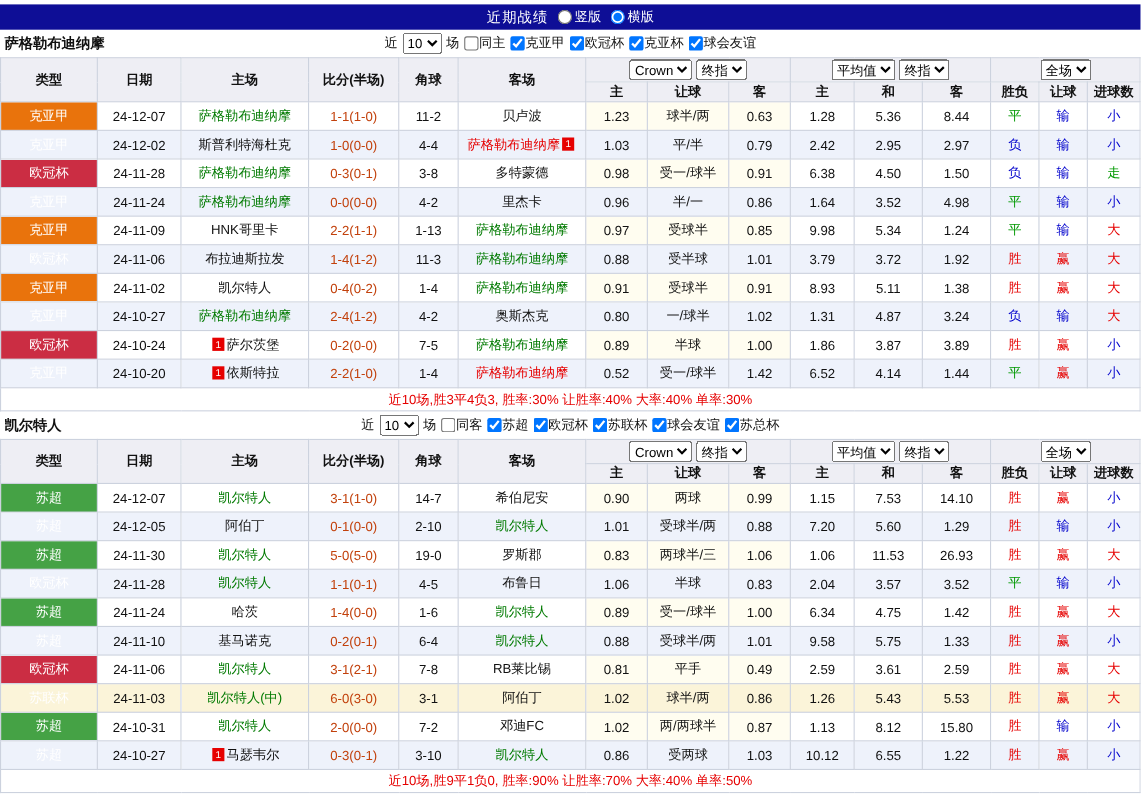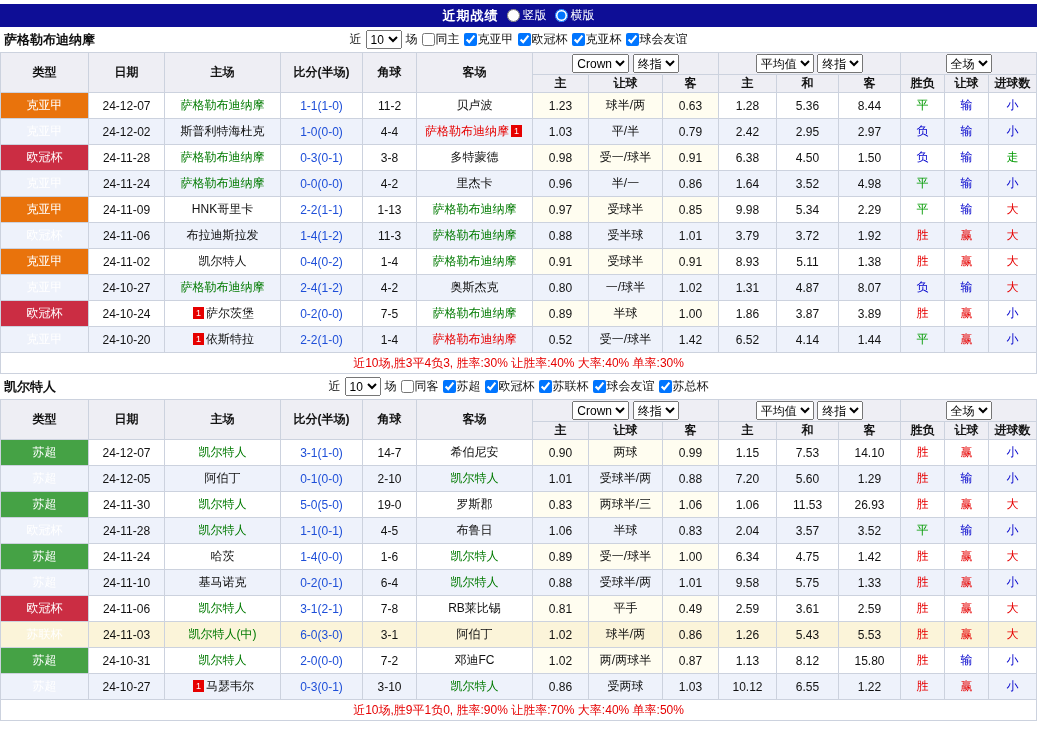--- a/index.html
+++ b/index.html
@@ -5,21 +5,21 @@
 <style>
   html,body{margin:0;padding:0}
   body{
     width:1037px;height:730px;background:#ffffff;color:#111;
     font-family:"Liberation Sans","DejaVu Sans",sans-serif;font-size:12px;
   }
   .topbar{
     margin-top:4px;height:23px;background:#0E0E96;color:#fff;
     display:flex;align-items:center;justify-content:center;gap:8px;
   }
-  .topbar .title{font-weight:bold;font-size:13px;letter-spacing:1px}
+  .topbar .title{font-weight:normal;font-size:13px;letter-spacing:1px}
   .topbar label{display:inline-flex;align-items:center;gap:3px;cursor:pointer}
   .topbar input{margin:0}
   .sec-head{position:relative;height:25px;display:flex;align-items:center;justify-content:center}
   .sec-team{position:absolute;left:4px;font-weight:bold;font-size:13px}
   .filters{display:inline-flex;align-items:center;gap:4px}
   .filters label{display:inline-flex;align-items:center;gap:1px;cursor:pointer}
   .filters input{margin:0;vertical-align:middle}
   .filters select,.grid select{height:19px;font-size:12px}
   table.grid{width:1037px;border-collapse:collapse;table-layout:fixed}
   .grid th,.grid td{
@@ -30,21 +30,21 @@
   .grid thead tr.sub th{height:17px}
   .grid tbody td{height:25px}
   .grid td.odds{background:#FFFDF0}
   .grid tr.alt td{background:#EEF2FB}
   .grid tr.hl td{background:#FBF4D9}
   .grid td.lg{color:#fff}
   .grid td.lg-orange{background:#E9730C}
   .grid td.lg-red{background:#CB2D43}
   .grid td.lg-green{background:#45A245}
   .grid td.lg-blue{background:#3C63D2}
-  .score{color:#1d4ed8}
+  .score{color:#c2410c}
   .tm-green{color:#007A00}
   .tm-red{color:#E60000}
   .win{color:#E60000}
   .draw{color:#009900}
   .lose{color:#0000CC}
   .badge{
     display:inline-block;min-width:11px;height:12px;line-height:12px;
     background:#E60000;color:#fff;font-size:9px;margin:0 2px;vertical-align:1px;
   }
   .grid tr.summary td{color:#E60000;height:20px;background:#fff}
@@ -220,21 +220,21 @@
         <td>24-11-09</td>
         <td><span class="team-link ">HNK哥里卡</span></td>
         <td class="score">2-2(1-1)</td>
         <td>1-13</td>
         <td><span class="team-link tm-green">萨格勒布迪纳摩</span></td>
         <td class="odds">0.97</td>
         <td class="odds">受球半</td>
         <td class="odds">0.85</td>
         <td>9.98</td>
         <td>5.34</td>
-        <td>2.29</td>
+        <td>1.24</td>
         <td class="draw">平</td>
         <td class="lose">输</td>
         <td class="win">大</td>
       </tr>
       <tr class="alt">
         <td class="lg lg-red">欧冠杯</td>
         <td>24-11-06</td>
         <td><span class="team-link ">布拉迪斯拉发</span></td>
         <td class="score">1-4(1-2)</td>
         <td>11-3</td>
@@ -271,21 +271,21 @@
         <td>24-10-27</td>
         <td><span class="team-link tm-green">萨格勒布迪纳摩</span></td>
         <td class="score">2-4(1-2)</td>
         <td>4-2</td>
         <td><span class="team-link ">奥斯杰克</span></td>
         <td class="odds">0.80</td>
         <td class="odds">一/球半</td>
         <td class="odds">1.02</td>
         <td>1.31</td>
         <td>4.87</td>
-        <td>8.07</td>
+        <td>3.24</td>
         <td class="lose">负</td>
         <td class="lose">输</td>
         <td class="win">大</td>
       </tr>
       <tr>
         <td class="lg lg-red">欧冠杯</td>
         <td>24-10-24</td>
         <td><span class="badge">1</span><span class="team-link ">萨尔茨堡</span></td>
         <td class="score">0-2(0-0)</td>
         <td>7-5</td>

